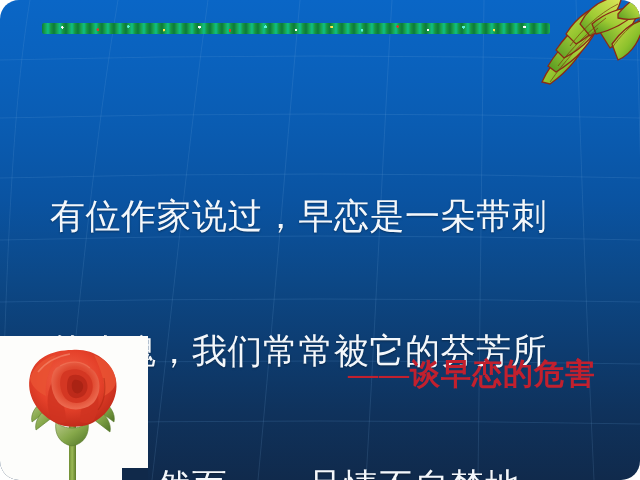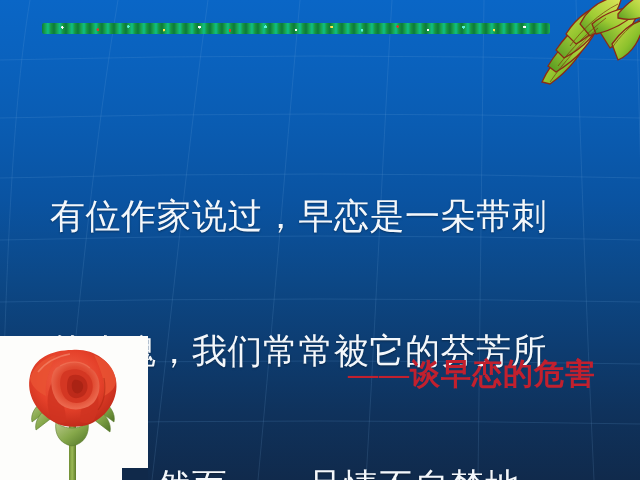--- a/index.html
+++ b/index.html
@@ -20,20 +20,21 @@
     overflow: hidden;
     background: linear-gradient(180deg,
         #0a66c6 0%,
         #0a62be 12%,
         #0a5cb2 26%,
         #0a53a1 42%,
         #0c4887 58%,
         #0d3c70 73%,
         #0f325c 86%,
         #102a4c 100%);
+    border-radius: 19px;
   }
 
   
   #grid-overlay {
     position: absolute;
     inset: 0;
     pointer-events: none;
     opacity: 0.55;
   }
 

